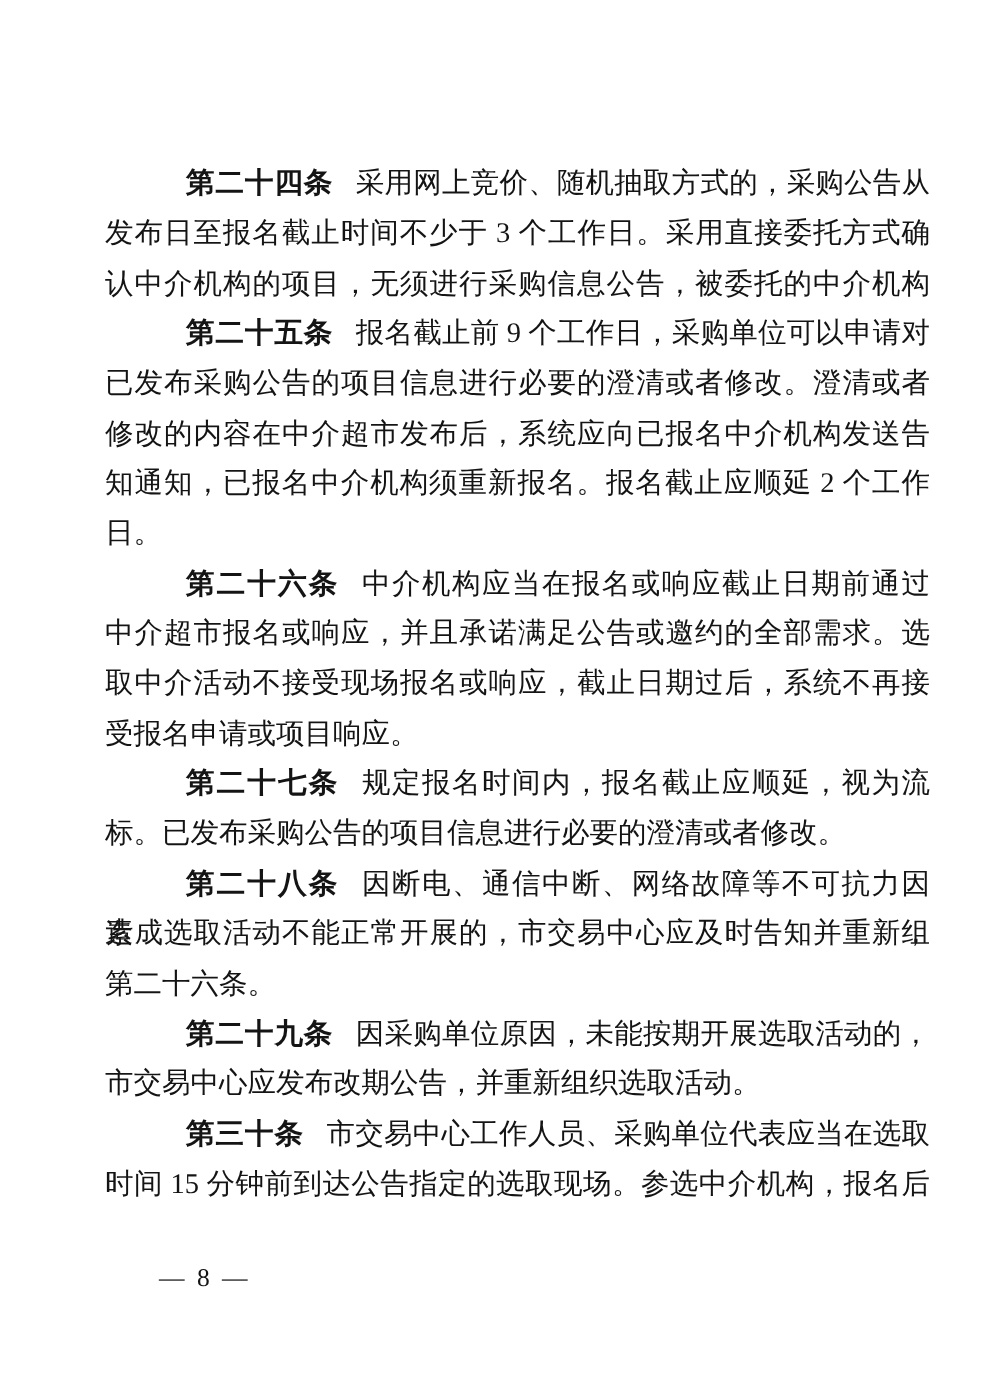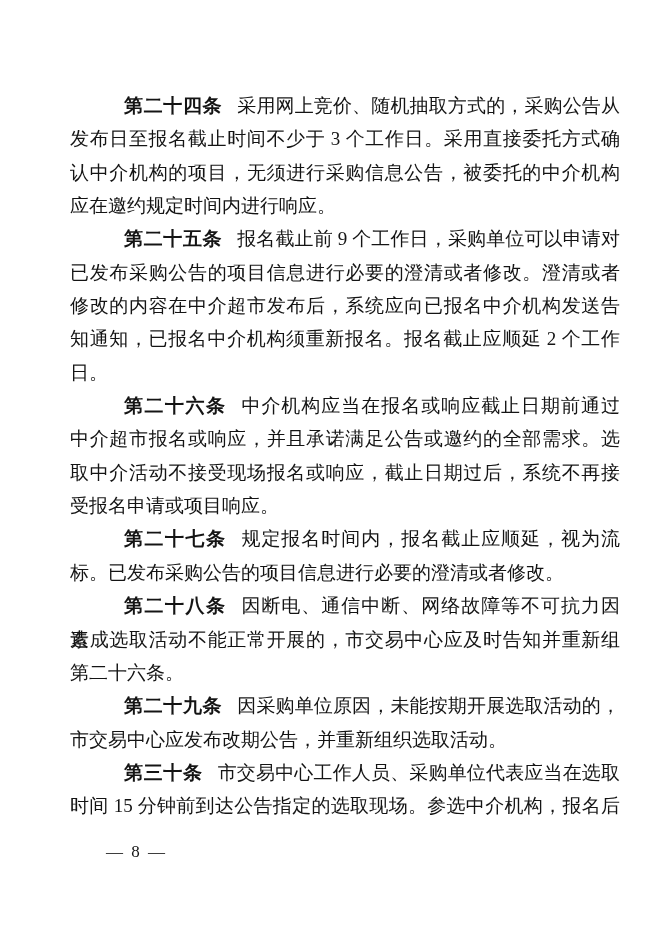--- a/index.html
+++ b/index.html
@@ -16,21 +16,21 @@
     color: #141414;
   }
   .page {
     position: absolute;
     inset: 0;
     background: #ffffff;
   }
   .doc {
     position: absolute;
     left: 70px;
-    top: 89px;
+    top: 106px;
     width: 550px;
   }
   .line {
     font-size: 19px;
     line-height: 33.35px;
     height: 33.35px;
     text-align: justify;
     text-align-last: justify;
     text-justify: inter-character;
     white-space: normal;
@@ -61,21 +61,20 @@
 <body>
 
 <div class="page">
 
   <div class="doc">
 
     <section>
       <div class="line ind"><span class="art">第二十四条</span><span>采用网上竞价、随机抽取方式的，采购公告从</span></div>
       <div class="line">发布日至报名截止时间不少于 3 个工作日。采用直接委托方式确</div>
       <div class="line">认中介机构的项目，无须进行采购信息公告，被委托的中介机构</div>
-      <div class="line end">应在邀约规定时间内进行响应。</div>
     </section>
 
     <section>
       <div class="line ind"><span class="art">第二十五条</span><span>报名截止前 9 个工作日，采购单位可以申请对</span></div>
       <div class="line">已发布采购公告的项目信息进行必要的澄清或者修改。澄清或者</div>
       <div class="line">修改的内容在中介超市发布后，系统应向已报名中介机构发送告</div>
       <div class="line">知通知，已报名中介机构须重新报名。报名截止应顺延 2 个工作</div>
       <div class="line end">日。</div>
     </section>
 

